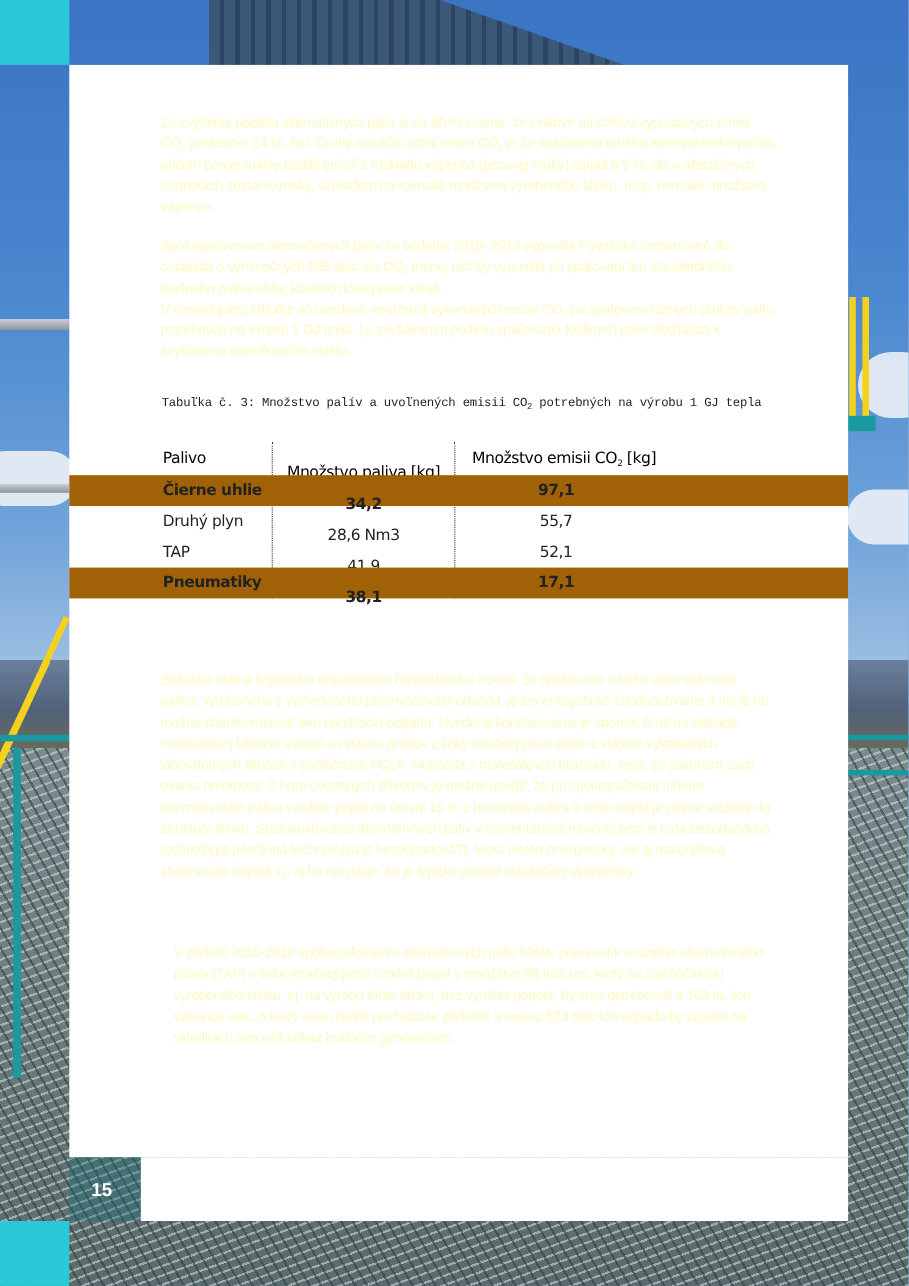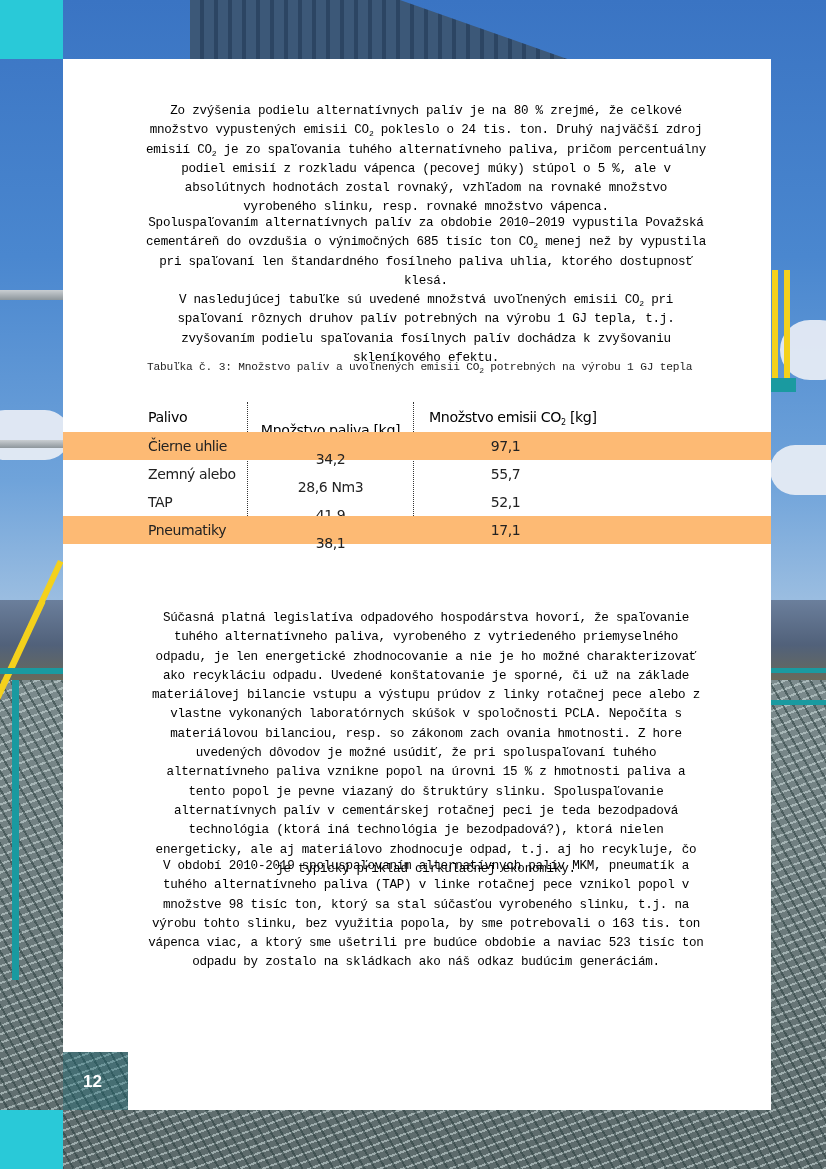--- a/index.html
+++ b/index.html
@@ -44,35 +44,35 @@
     position: absolute; left: 83px; top: 1072px; color: #ffffff;
     font-family: "Liberation Sans", sans-serif; font-weight: bold; font-size: 17px;
   }
 
   
   .panel-main { position: absolute; left: 63px; top: 59px; width: 708px; height: 993px; background: #ffffff; }
   .panel-step { position: absolute; left: 128px; top: 1052px; width: 643px; height: 58px; background: #ffffff; }
 
   .content {
     position: absolute; left: 146px; width: 560px;
-    font-family: Liberation Mono, monospace; font-size: 12.6px; line-height: 19.3px;
-    color: #000000; letter-spacing: -0.25px; text-align: center;
+    font-family: Liberation Sans, sans-serif; font-size: 12.6px; line-height: 19.3px;
+    color: #fef9c3; letter-spacing: -0.25px;
   }
   .content p { margin: 0; }
   sub { font-size: 8px; vertical-align: -3px; line-height: 0; }
 
   .caption {
     position: absolute; left: 147px; top: 361px; font-size: 11.2px; color: #1e1e1e;
     font-family: Liberation Mono, monospace; letter-spacing: -0.2px;
   }
 
   .table { position: absolute; left: 63px; top: 402px; width: 708px; }
   .trow { position: relative; height: 28px; display: flex; align-items: center; font-size: 14px; color: #222; font-family: "DejaVu Sans", sans-serif; letter-spacing: -0.4px; }
   .trow.header { height: 30px; font-size: 14.2px; color: #000000; }
-  .trow.stripe { background: #fdba74; }
+  .trow.stripe { background: #a16207; font-weight: bold; }
   .c1 { position: absolute; left: 85px; }
   .c2 { position: absolute; left: 185px; width: 165px; text-align: center; margin-top: 25px; }
   .c3 { position: absolute; left: 350px; width: 185px; text-align: center; }
   .trow.header .c3 { text-align: left; padding-left: 16px; }
   .vdiv { position: absolute; top: 0; bottom: 0; width: 0; border-left: 1.5px dotted #333; }
 </style>
 </head>
 <body>
 
 <div class="bg">
@@ -96,32 +96,32 @@
   <div class="rail-teal" style="left:771px;top:700px;width:55px;height:5px;"></div>
 </div>
 
 <div class="accent-top"></div>
 <div class="accent-bottom"></div>
 
 <div class="panel-main"></div>
 <div class="panel-step"></div>
 
 <div class="page-num-box"></div>
-<div class="page-num">12</div>
+<div class="page-num">15</div>
 
 <div class="content" style="top:102px;">
   <p>
     <span>Zo zvýšenia podielu alternatívnych palív je na 80 % zrejmé, že celkové množstvo vypustených emisii CO</span><sub>2</sub><span> pokleslo o 24 tis. ton. Druhý najväčší zdroj emisií CO</span><sub>2</sub><span> je zo spaľovania tuhého alternatívneho paliva, pričom percentuálny podiel emisií z rozkladu vápenca (pecovej múky) stúpol o 5 %, ale v absolútnych hodnotách zostal rovnaký, vzhľadom na rovnaké množstvo vyrobeného slinku, resp. rovnaké množstvo vápenca.</span>
   </p>
 </div>
 
 <div class="content" style="top:214px;">
   <p>
     <span>Spoluspaľovaním alternatívnych palív za obdobie 2010–2019 vypustila Považská cementáreň do ovzdušia o výnimočných 685 tisíc ton CO</span><sub>2</sub><span> menej než by vypustila pri spaľovaní len štandardného fosílneho paliva uhlia, ktorého dostupnosť klesá.</span><br>
-    <span>V nasledujúcej tabuľke sú uvedené množstvá uvoľnených emisii CO</span><sub>2</sub><span> pri spaľovaní rôznych druhov palív potrebných na výrobu 1 GJ tepla, t.j. zvyšovaním podielu spaľovania fosílnych palív dochádza k zvyšovaniu skleníkového efektu.</span>
+    <span>V nasledujúcej tabuľke sú uvedené množstvá vykonaných emisii CO</span><sub>2</sub><span> pri spaľovaní rôznych druhov palív potrebných na výrobu 1 GJ tepla, t.j. zvyšovaním podielu spaľovania fosílnych palív dochádza k zvyšovaniu skleníkového efektu.</span>
   </p>
 </div>
 
 <div class="caption">
   <span>Tabuľka č. 3: Množstvo palív a uvoľnených emisii CO</span><sub>2</sub><span> potrebných na výrobu 1 GJ tepla</span>
 </div>
 
 <div class="table">
   <div class="vdiv" style="left:184px;"></div>
   <div class="vdiv" style="left:350px;"></div>
@@ -129,36 +129,36 @@
     <span class="c1">Palivo</span>
     <span class="c2">Množstvo paliva [kg]</span>
     <span class="c3"><span>Množstvo emisii CO</span><sub>2</sub><span> [kg]</span></span>
   </div>
   <div class="trow stripe">
     <span class="c1">Čierne uhlie</span>
     <span class="c2">34,2</span>
     <span class="c3">97,1</span>
   </div>
   <div class="trow">
-    <span class="c1">Zemný alebo</span>
+    <span class="c1">Druhý plyn</span>
     <span class="c2">28,6 Nm3</span>
     <span class="c3">55,7</span>
   </div>
   <div class="trow">
     <span class="c1">TAP</span>
     <span class="c2">41,9</span>
     <span class="c3">52,1</span>
   </div>
   <div class="trow stripe">
     <span class="c1">Pneumatiky</span>
     <span class="c2">38,1</span>
     <span class="c3">17,1</span>
   </div>
   <div class="trow" style="height:0;"></div>
 </div>
 
 <div class="content" style="top:609px;">
   <p>Súčasná platná legislatíva odpadového hospodárstva hovorí, že spaľovanie tuhého alternatívneho paliva, vyrobeného z vytriedeného priemyselného odpadu, je len energetické zhodnocovanie a nie je ho možné charakterizovať ako recykláciu odpadu. Uvedené konštatovanie je sporné, či už na základe materiálovej bilancie vstupu a výstupu prúdov z linky rotačnej pece alebo z vlastne vykonaných laboratórnych skúšok v spoločnosti PCLA. Nepočíta s materiálovou bilanciou, resp. so zákonom zach ovania hmotnosti. Z hore uvedených dôvodov je možné usúdiť, že pri spoluspaľovaní tuhého alternatívneho paliva vznikne popol na úrovni 15 % z hmotnosti paliva a tento popol je pevne viazaný do štruktúry slinku. Spoluspaľovanie alternatívnych palív v cementárskej rotačnej peci je teda bezodpadová technológia (ktorá iná technológia je bezodpadová?), ktorá nielen energeticky, ale aj materiálovo zhodnocuje odpad, t.j. aj ho recykluje, čo je typický príklad cirkulačnej ekonomiky.</p>
 </div>
 
-<div class="content" style="top:857px;">
+<div class="content" style="top:857px;margin-left:12px;">
   <p>V období 2010-2019 spoluspaľovaním alternatívnych palív MKM, pneumatík a tuhého alternatívneho paliva (TAP) v linke rotačnej pece vznikol popol v množstve 98 tisíc ton, ktorý sa stal súčasťou vyrobeného slinku, t.j. na výrobu tohto slinku, bez využitia popola,  by sme potrebovali o 163 tis. ton vápenca viac, a ktorý sme ušetrili pre budúce obdobie a naviac 523 tisíc ton odpadu by zostalo na skládkach ako náš odkaz budúcim generáciám.</p>
 </div>
 
 </body></html>

